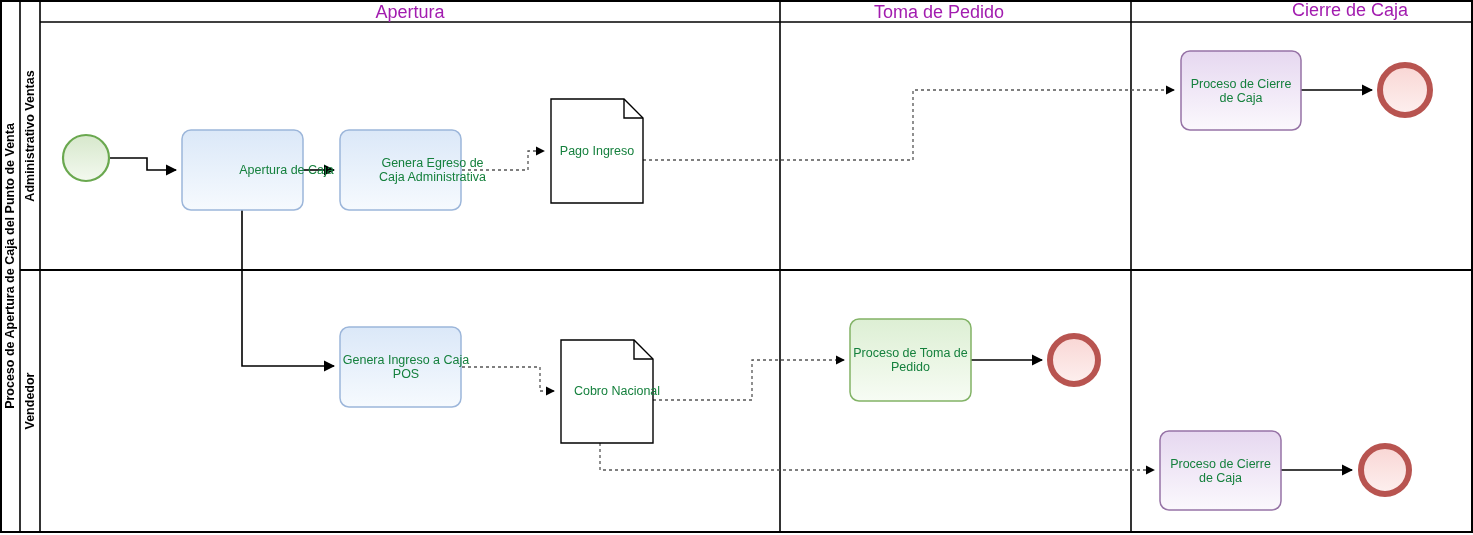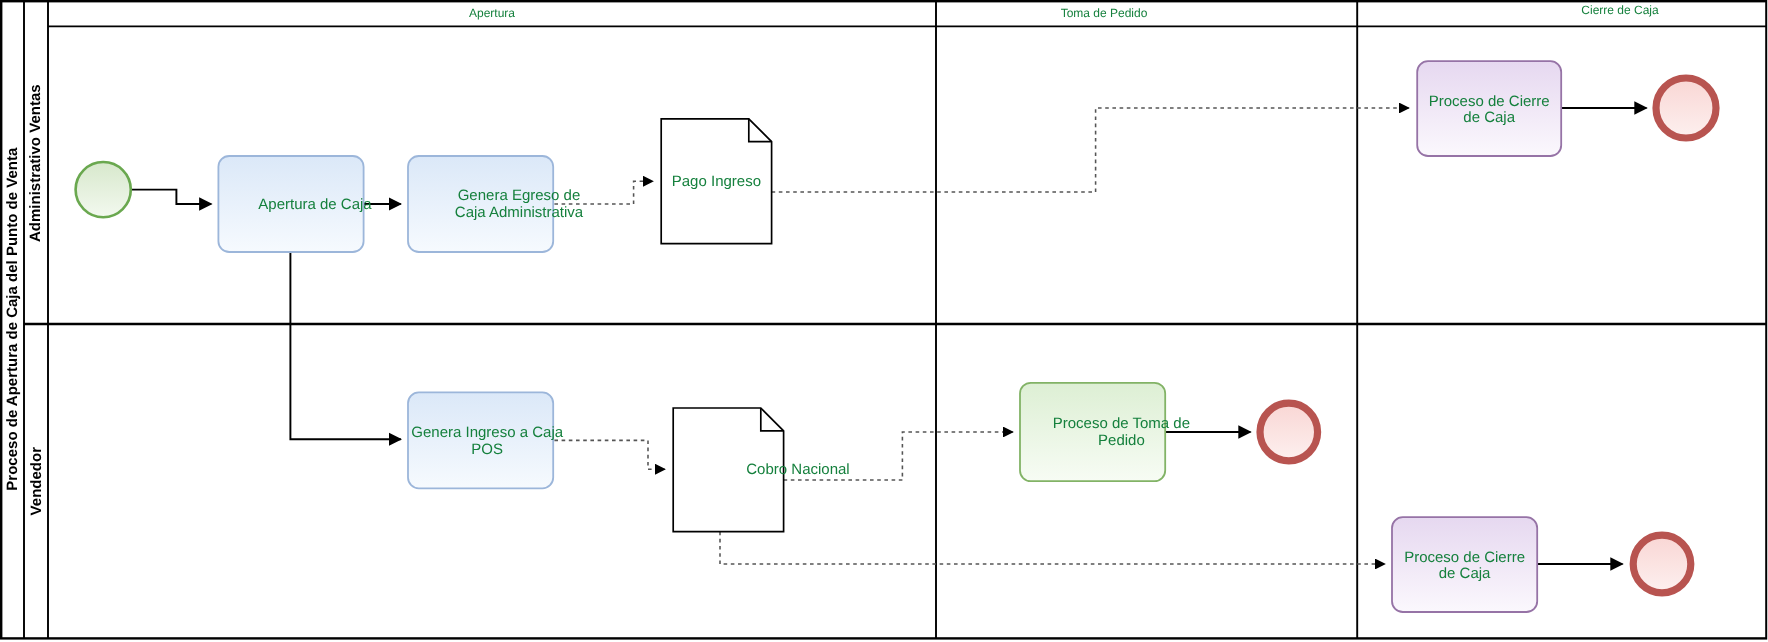--- a/index.html
+++ b/index.html
@@ -2,21 +2,21 @@
 <html><head>
 <meta charset="utf-8">
 <style>
   html,body{margin:0;padding:0;background:#ffffff;}
   body{font-family:"Liberation Sans","DejaVu Sans",sans-serif;}
   #canvas{position:relative;width:1473px;height:535px;background:#ffffff;overflow:hidden;}
   svg#diagram{position:absolute;left:0;top:0;width:1473px;height:535px;}
 
   .lbl{position:absolute;text-align:center;color:#15803d;font-size:12.5px;line-height:14px;
        display:flex;align-items:center;justify-content:center;pointer-events:none;}
-  .phase-lbl{font-size:10px;color:#15803d;}
+  .phase-lbl{font-size:18px;color:#a21caf;}
   .vert-lbl{position:absolute;display:flex;align-items:center;justify-content:center;
             color:#000;font-size:12.5px;font-weight:bold;white-space:nowrap;}
   .vert-lbl span{transform:rotate(-90deg);display:inline-block;}
   .pool-title span{font-size:12.5px;font-weight:bold;}
   .lane-title span{font-size:12.5px;font-weight:bold;}
 </style>
 </head>
 <body>
 
 <div id="canvas">
@@ -150,52 +150,52 @@
   <div class="vert-lbl lane-title" style="left:20px;top:1px;width:20px;height:269px;">
     <span>Administrativo Ventas</span>
   </div>
   <div class="vert-lbl lane-title" style="left:20px;top:270px;width:20px;height:262px;">
     <span>Vendedor</span>
   </div>
 
   <div class="lbl phase-lbl" style="left:40px;top:1px;width:740px;height:21px;">
     <span>Apertura</span>
   </div>
-  <div class="lbl phase-lbl" style="left:745px;top:1px;width:350px;height:21px;">
+  <div class="lbl phase-lbl" style="left:764px;top:1px;width:350px;height:21px;">
     <span>Toma de Pedido</span>
   </div>
   <div class="lbl phase-lbl" style="left:1180px;top:1px;width:340px;height:17px;">
     <span>Cierre de Caja</span>
   </div>
 
-  <div class="lbl" style="left:172px;top:132px;width:105px;height:76px;padding-left:38px;">
+  <div class="lbl" style="left:196px;top:132px;width:105px;height:76px;padding-left:38px;">
     <span>Apertura de Caja</span>
   </div>
 
   <div class="lbl" style="left:342px;top:132px;width:117px;height:76px;margin-left:32px;">
     <span>Genera Egreso de Caja Administrativa</span>
   </div>
 
   <div class="lbl" style="left:551px;top:137px;width:92px;height:28px;">
     <span>Pago Ingreso</span>
   </div>
 
   <div class="lbl" style="left:1183px;top:53px;width:116px;height:75px;">
     <span>Proceso de Cierre de Caja</span>
   </div>
 
   <div class="lbl" style="left:342px;top:329px;width:128px;height:76px;">
     <span>Genera Ingreso a Caja POS</span>
   </div>
 
-  <div class="lbl" style="left:561px;top:377px;width:112px;height:28px;padding-left:48px;">
+  <div class="lbl" style="left:561px;top:377px;width:112px;height:28px;">
     <span>Cobro Nacional</span>
   </div>
 
-  <div class="lbl" style="left:852px;top:321px;width:117px;height:78px;padding-left:24px;">
+  <div class="lbl" style="left:852px;top:321px;width:117px;height:78px;">
     <span>Proceso de Toma de Pedido</span>
   </div>
 
   <div class="lbl" style="left:1162px;top:433px;width:117px;height:75px;">
     <span>Proceso de Cierre de Caja</span>
   </div>
 
 </div>
 
 </body></html>

